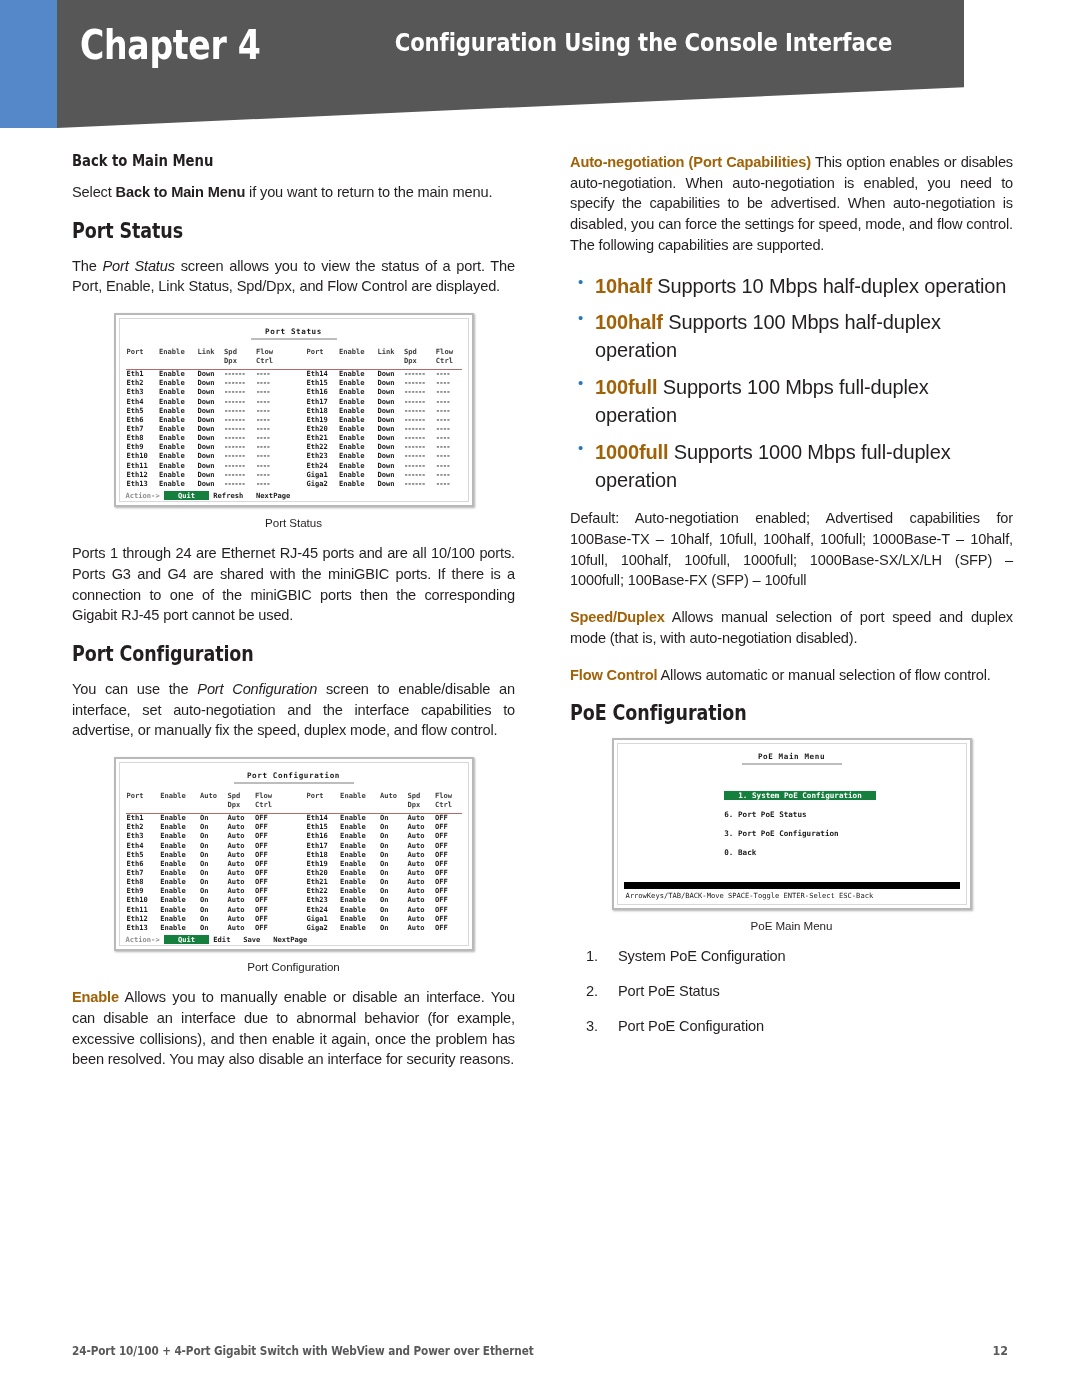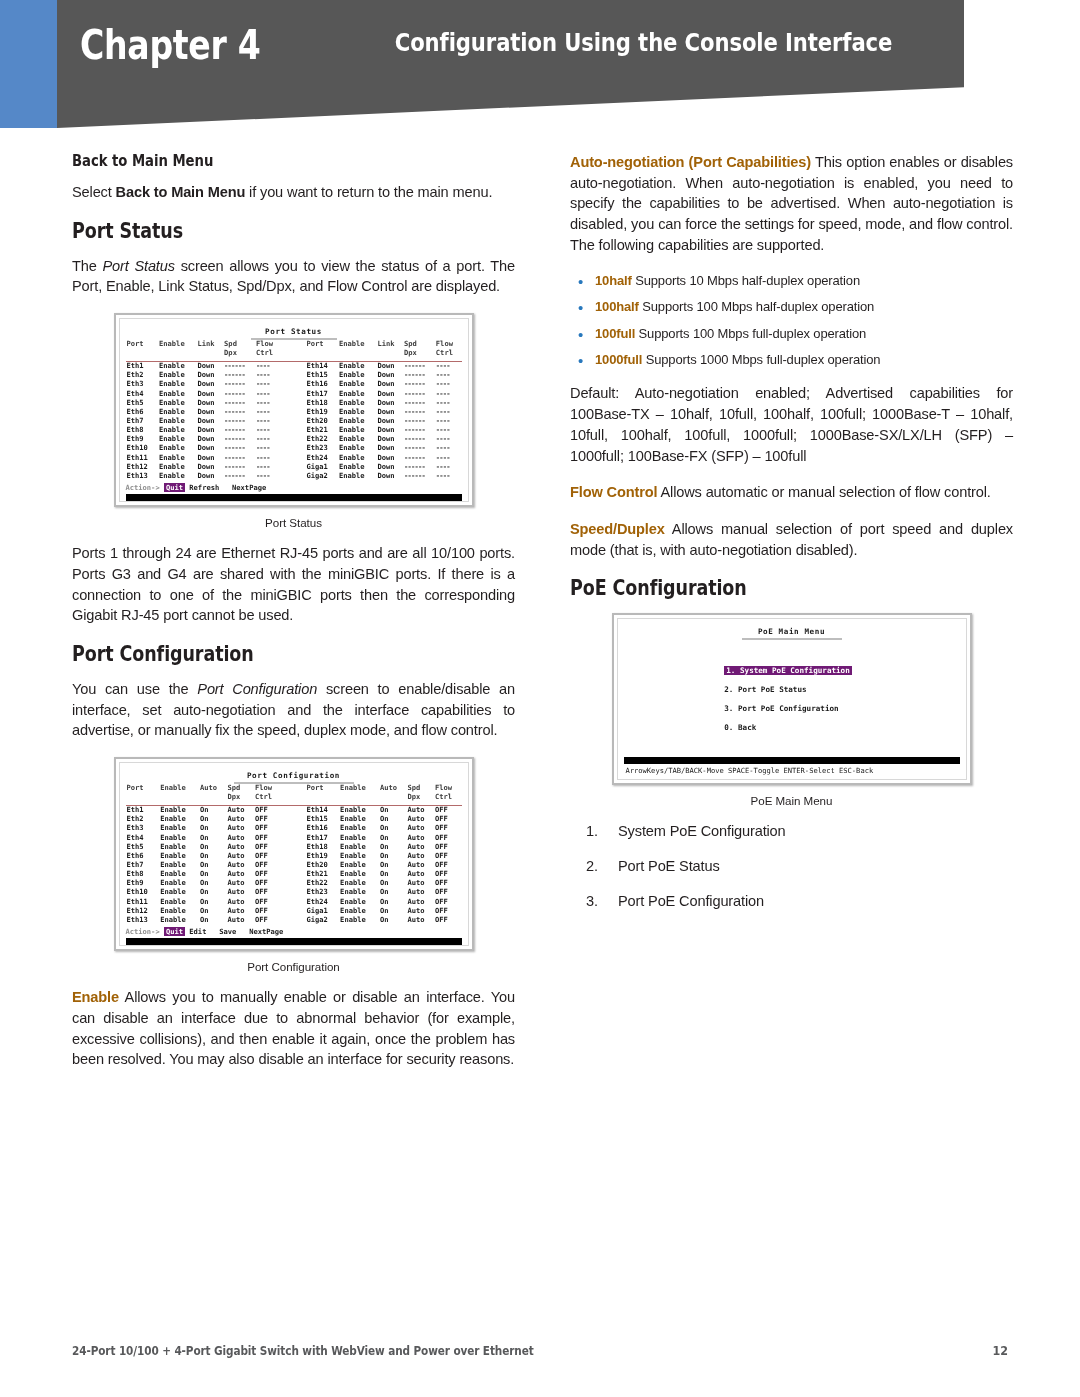--- a/index.html
+++ b/index.html
@@ -109,21 +109,21 @@
 
   
   ul.bullets {
     list-style: none;
     margin: 0 0 14px 0;
     padding: 0;
   }
   ul.bullets li {
     position: relative;
     padding-left: 25px;
-    font-size: 13px;
+    font-size: 20px;
     line-height: 1.42;
     margin-bottom: 8px;
     letter-spacing: -0.15px;
   }
   ul.bullets li::before {
     content: "•";
     position: absolute;
     left: 8px;
     top: -1px;
     color: #2878bd;
@@ -193,20 +193,21 @@
     width: 86px;
     height: 2px;
     background: #9a9a9a;
     margin: 1.5px auto 0 auto;
     opacity: .65;
   }
   table.con-table {
     border-collapse: collapse;
     width: 100%;
     font-size: 7.1px;
+    margin-top: 8px;
     filter: blur(0.22px);
   }
   table.con-table td, table.con-table th {
     padding: 0.4px 1px;
     text-align: left;
     font-weight: bold;
     white-space: nowrap;
     line-height: 1.18;
   }
   .hdr-row td { color: #3d3d3d; }
@@ -221,23 +222,23 @@
   .con-action {
     font-size: 7.1px;
     font-weight: bold;
     font-family: "DejaVu Sans Mono", "Liberation Mono", monospace;
     margin-top: 2px;
     white-space: nowrap;
     filter: blur(0.22px);
   }
   .con-action .lbl { color: #8e8e8e; }
   .inv {
-    background: #701a75;
+    background: #15803d;
     color: #ffffff;
-    padding: 0 2px;
+    padding: 0 14px;
   }
   .con-statusbar {
     background: #000000;
     height: 7px;
     margin-top: 2px;
   }
   .con-keys {
     font-family: "DejaVu Sans Mono", "Liberation Mono", monospace;
     font-size: 7.1px;
     font-weight: normal;
@@ -771,35 +772,35 @@
 
   <ul class="bullets">
     <li><span class="blue">10half</span><span>  Supports 10 Mbps half-duplex operation</span></li>
     <li><span class="blue">100half</span><span>  Supports 100 Mbps half-duplex operation</span></li>
     <li><span class="blue">100full</span><span>  Supports 100 Mbps full-duplex operation</span></li>
     <li><span class="blue">1000full</span><span>  Supports 1000 Mbps full-duplex operation</span></li>
   </ul>
 
   <p class="body">Default: Auto-negotiation enabled; Advertised capabilities for 100Base-TX – 10half, 10full, 100half, 100full; 1000Base-T – 10half, 10full, 100half, 100full, 1000full; 1000Base-SX/LX/LH (SFP) – 1000full; 100Base-FX (SFP) – 100full</p>
 
+  <p class="body"><span class="blue">Speed/Duplex</span><span>  Allows manual selection of port speed and duplex mode (that is, with auto-negotiation disabled).</span></p>
+
   <p class="body"><span class="blue">Flow Control</span><span>  Allows automatic or manual selection of flow control.</span></p>
-
-  <p class="body"><span class="blue">Speed/Duplex</span><span>  Allows manual selection of port speed and duplex mode (that is, with auto-negotiation disabled).</span></p>
 
   <h2 class="head">PoE Configuration</h2>
 
   <div class="figure">
     <div class="fig-frame" style="width:350px;margin:0 auto;">
       <div class="fig-inner" style="height:160px;">
         <div class="console" style="height:100%;padding:0 6px;box-sizing:border-box;display:flex;flex-direction:column;">
           <div class="con-title">PoE Main Menu</div>
           <div class="con-title-underline" style="width:100px;"></div>
           <div class="menu-list">
             <div><span class="inv">1. System PoE Configuration</span></div>
-            <div>2. Port PoE Status</div>
+            <div>6. Port PoE Status</div>
             <div>3. Port PoE Configuration</div>
             <div>0. Back</div>
           </div>
           <div style="flex:1"></div>
           <div class="con-statusbar"></div>
           <div class="con-keys">ArrowKeys/TAB/BACK-Move  SPACE-Toggle  ENTER-Select  ESC-Back</div>
         </div>
       </div>
     </div>
     <div class="fig-caption">PoE Main Menu</div>

